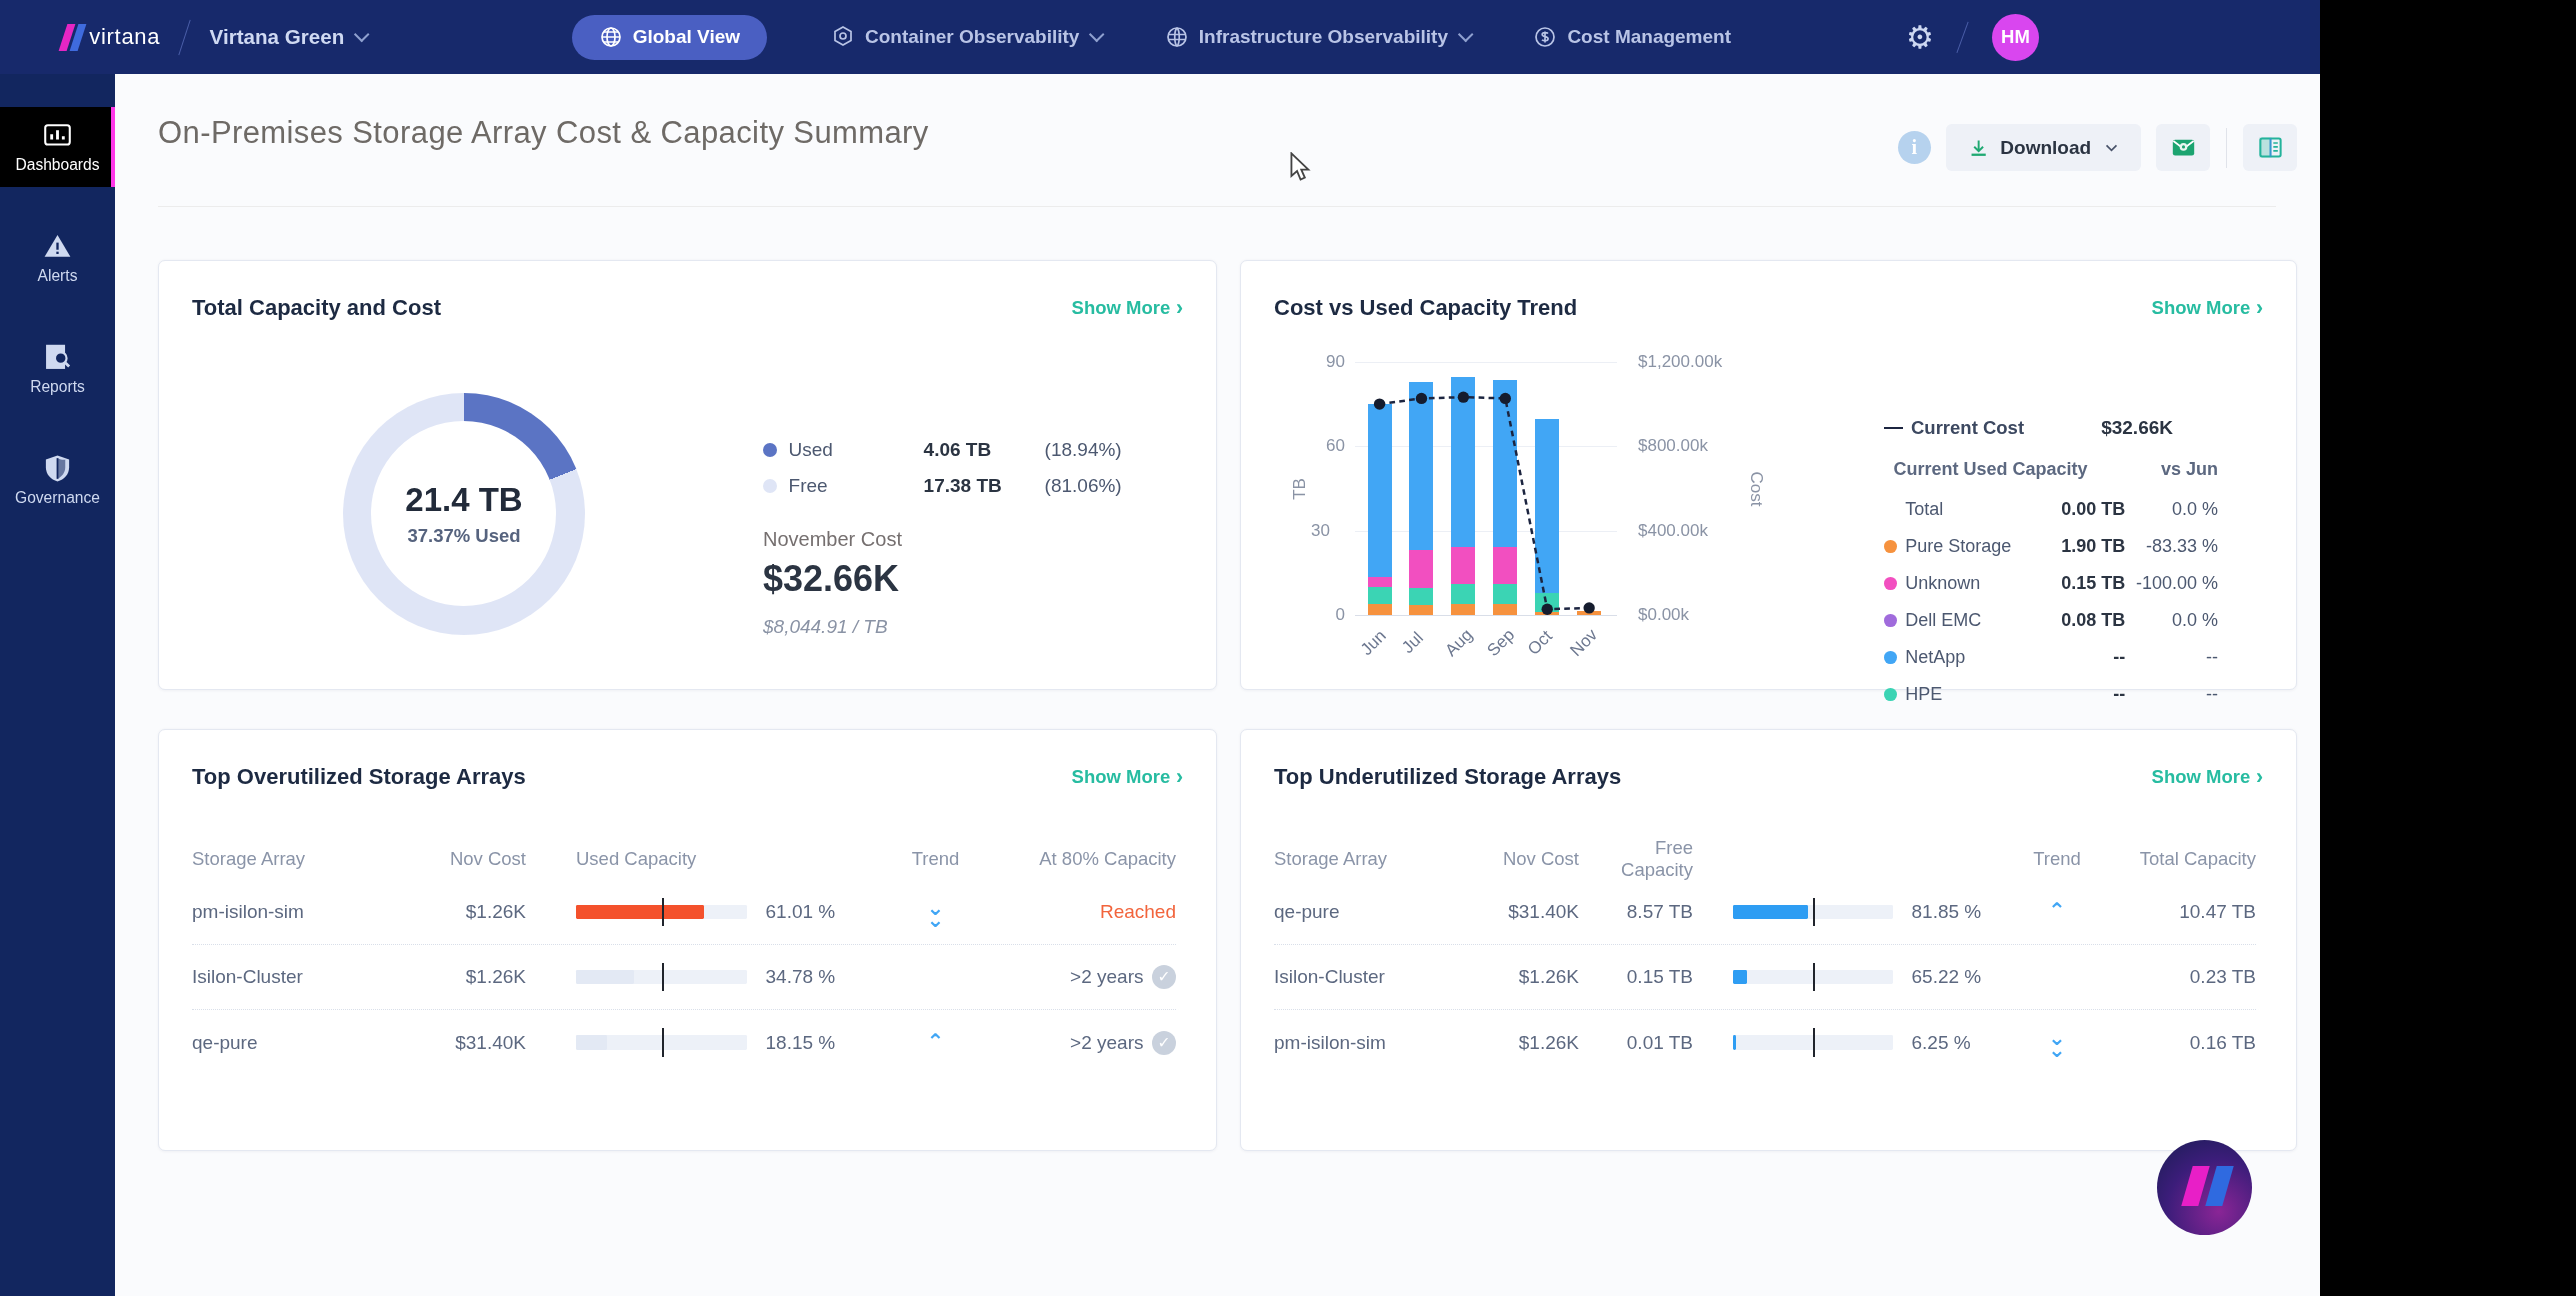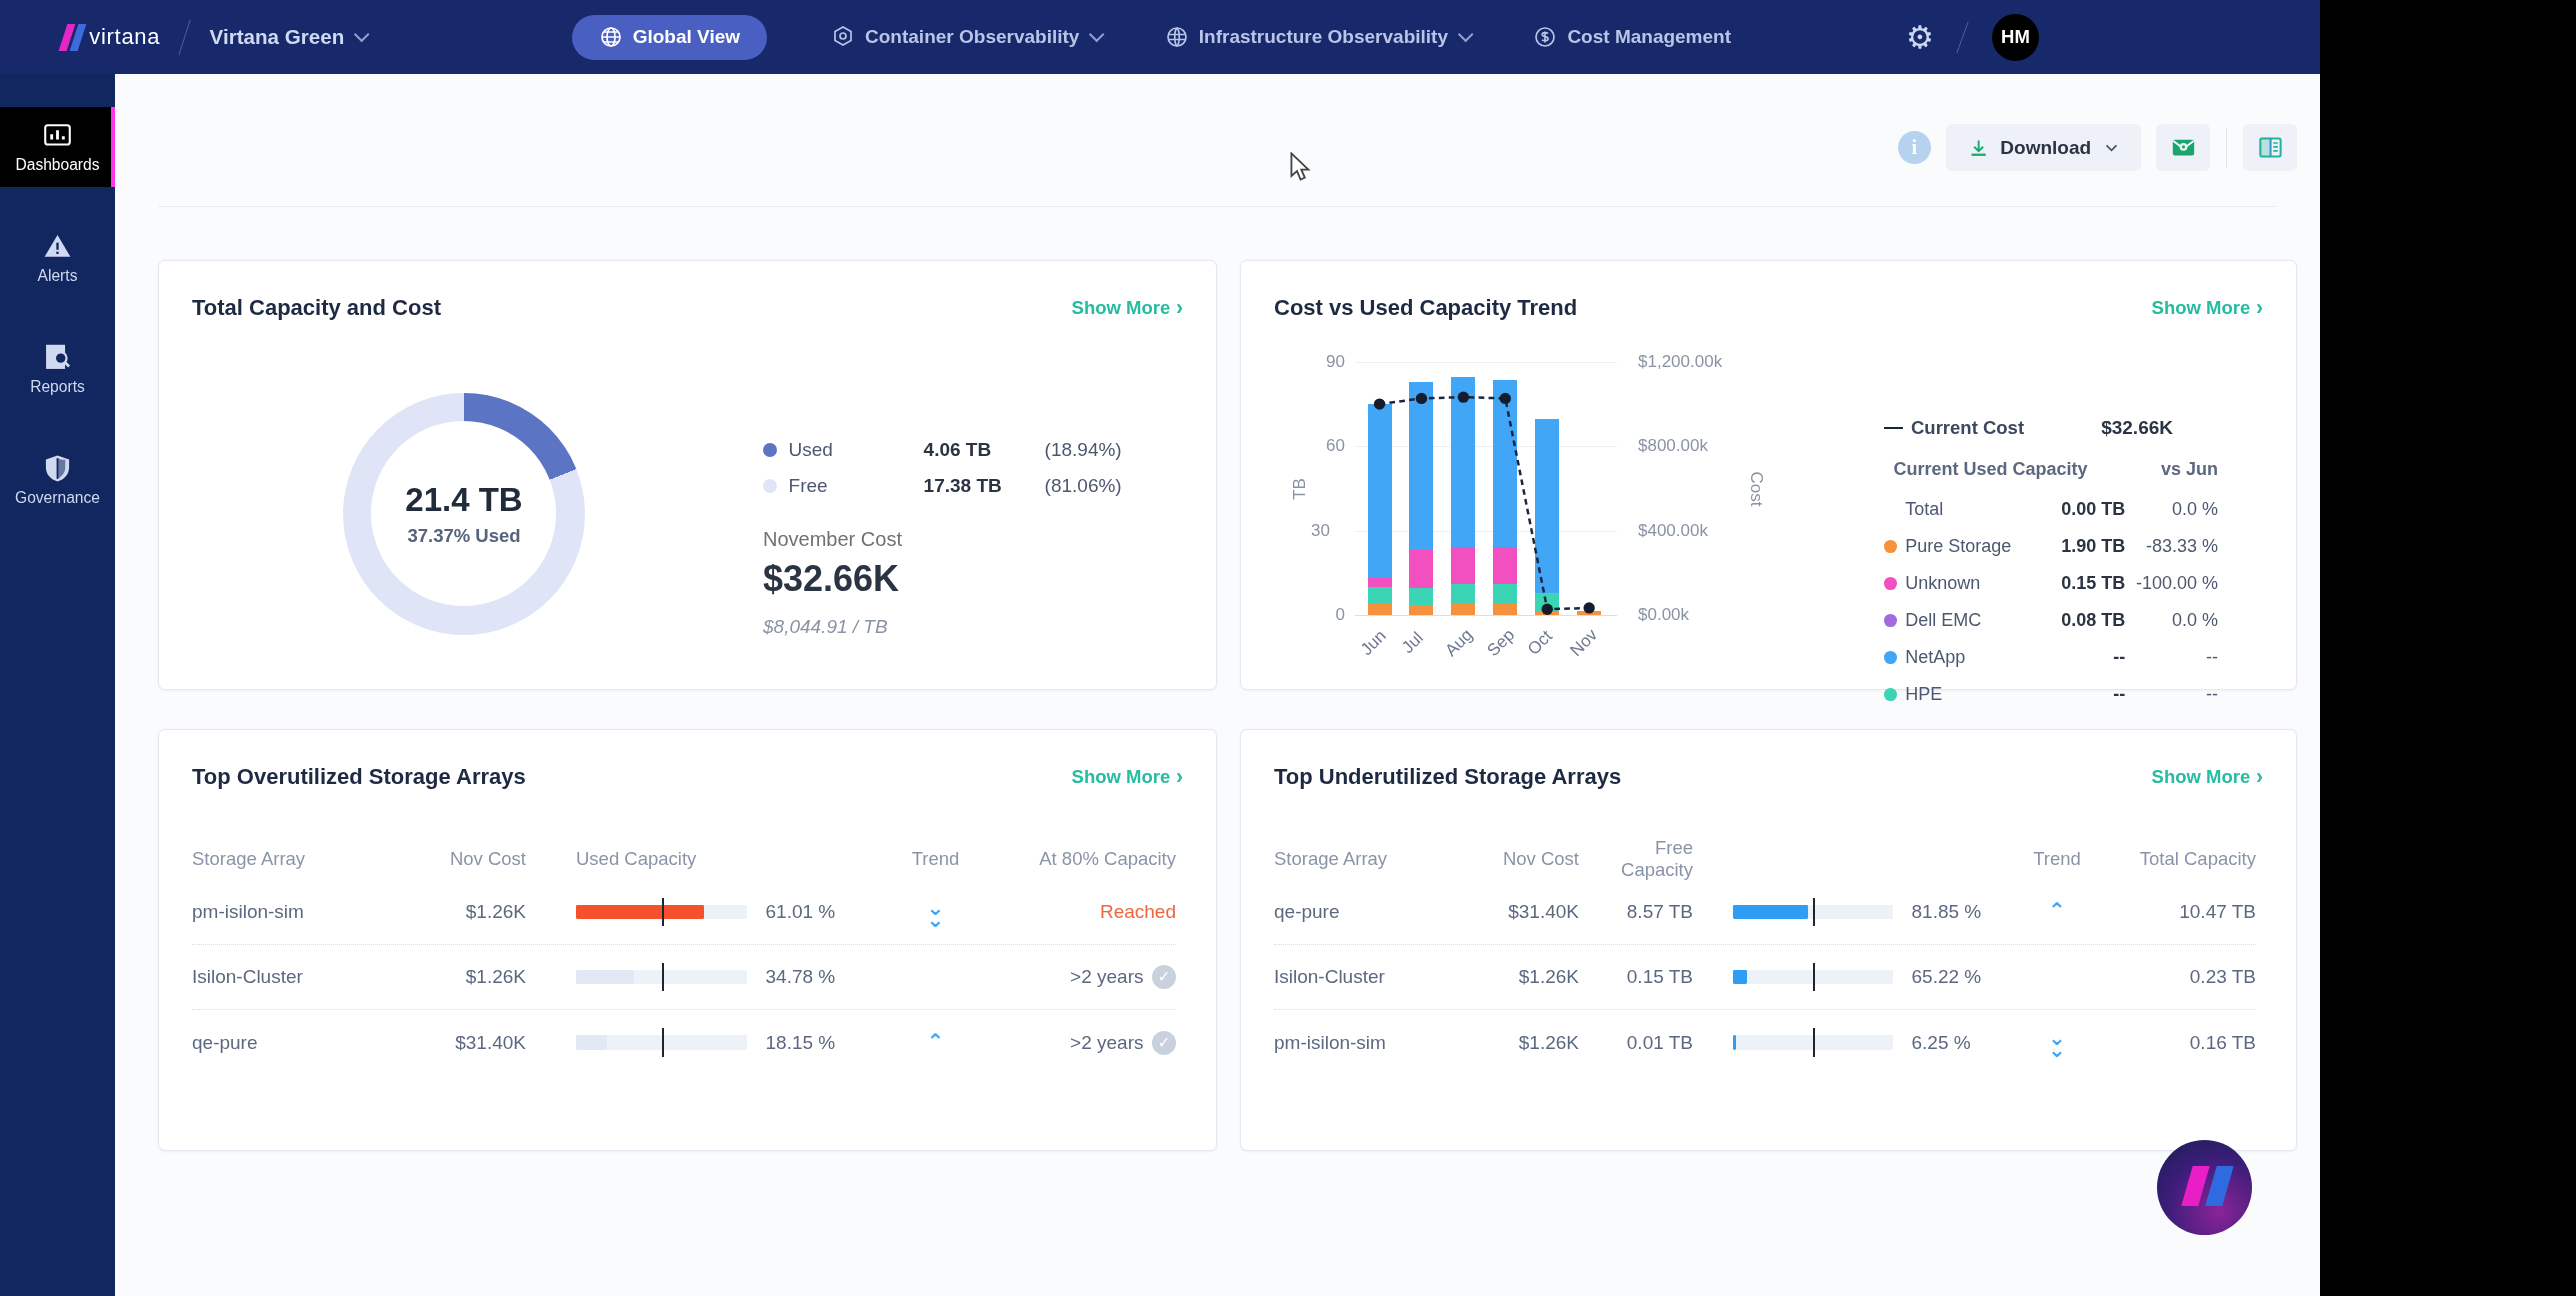--- a/index.html
+++ b/index.html
@@ -18,21 +18,21 @@
   .nav-divider { width:1.4px; height:37px; background:#4a5ea8; transform:rotate(18deg); margin:0 24px; }
   .workspace { color:#cfd9f2; font-size:20.6px; font-weight:700; display:flex; align-items:center; gap:10px; }
   .chev { width:11.4px; height:11.4px; border-right:2.1px solid #8fa0cf; border-bottom:2.1px solid #8fa0cf; transform:rotate(45deg) translateY(-2.8px); display:inline-block; }
   .nav-menu { display:flex; align-items:center; margin-left:206px; gap:64px; }
   .nav-item { display:flex; align-items:center; gap:10px; color:#b9c4e6; font-size:19px; font-weight:700; height:45px; }
   .nav-item.active { background:#4a5fc2; border-radius:24px; padding:0 27px; color:#fff; }
   .nav-item svg { width:24px; height:24px; }
   .topnav-right { position:absolute; right:281px; top:0; height:74px; display:flex; align-items:center; gap:28.4px; }
   .gear { color:#cdd7f1; font-size:31px; }
   .slash-div { width:1.4px; height:33px; background:#4a5ea8; transform:rotate(20deg); }
-  .avatar { width:47px; height:47px; border-radius:50%; background:#000000; color:#fff; font-size:18.5px; font-weight:700; display:flex; align-items:center; justify-content:center; }
+  .avatar { width:47px; height:47px; border-radius:50%; background:#d946ef; color:#fff; font-size:18.5px; font-weight:700; display:flex; align-items:center; justify-content:center; }
 
   
   .sidebar { position:absolute; left:0; top:74px; width:115px; height:1223px; background:#12265f; }
   .side-item { width:115px; height:80px; display:flex; flex-direction:column; align-items:center; justify-content:center; gap:5.7px; color:#cfd9f0; margin-top:31px; }
   .side-item:first-child { margin-top:33px; }
   .side-item.active { background:#000000; color:#fff; position:relative; }
   .side-item.active::after { content:""; position:absolute; right:0; top:0; width:4.3px; height:100%; background:#ff37e8; }
   .side-item .lbl { font-size:15.6px; }
   .side-item svg { width:31px; height:31px; }
 
@@ -212,20 +212,21 @@
       <svg viewBox="0 0 24 24">
           <path d="M12 2l9 3v6c0 5.5-3.8 9.6-9 11-5.2-1.4-9-5.5-9-11V5z" fill="#cfd9f0"></path>
           <path d="M12 4v16" stroke="#12265f" stroke-width="1.4"></path>
           <path d="M12 4c4 2 6 1 6 1v6c0 4-2.5 7.2-6 9z" fill="#12265f" opacity="0.55"></path>
         </svg>
       <span class="lbl">Governance</span>
     </div>
   </div>
 
   <div class="content">
+    <div class="page-title">On-Premises Storage Array Cost &amp; Capacity Summary</div>
 
     <div class="toolbar">
       <div class="info-icon">i</div>
       <div class="btn download-btn">
         <svg width="21.3" height="21.3" viewBox="0 0 24 24" fill="none" stroke="#1fa972" stroke-width="2.2">
             <path d="M12 4v11M7 11l5 5 5-5"></path>
             <path d="M4 20h16" stroke-width="2.6"></path>
           </svg>
         <span class="dl-label">Download</span>
         <svg width="17" height="17" viewBox="0 0 24 24" fill="none" stroke="#49536a" stroke-width="2.4">

